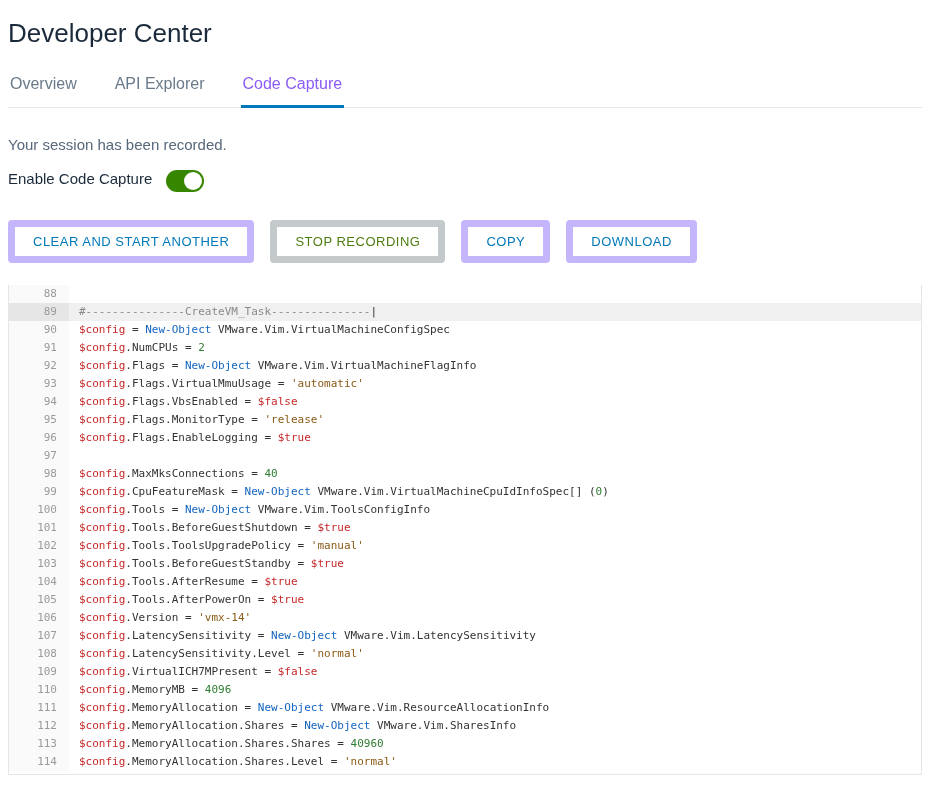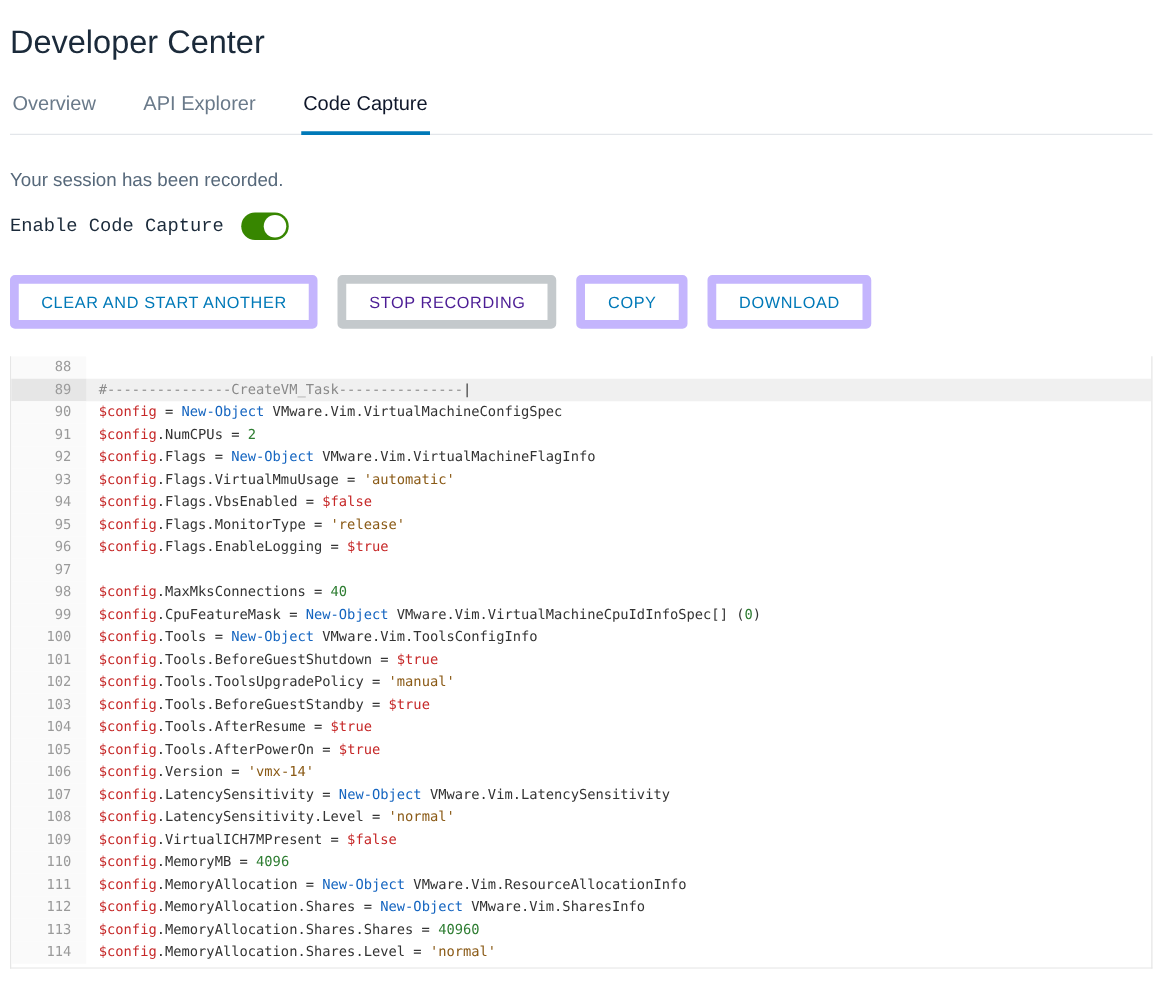--- a/index.html
+++ b/index.html
@@ -24,35 +24,33 @@
   }
   .tab {
     padding: 0 2px 12px 2px;
     font-size: 16px;
     color: #6a7a8a;
     cursor: pointer;
     border-bottom: 3px solid transparent;
     margin-bottom: -1px;
   }
   .tab.active {
-    color: #0f172a;
+    color: #8b5cf6;
     border-bottom-color: #0079b8;
     text-align: center;
   }
   .status-msg {
     font-size: 15px;
     color: #56687a;
     margin-bottom: 17px;
   }
   .toggle-row {
     display: flex;
-    align-items: center;
     gap: 14px;
     margin-bottom: 28px;
-    font-family: Liberation Mono, monospace;
   }
   .toggle-label {
     font-size: 15px;
     color: #1b2a3a;
   }
   .toggle {
     width: 38px;
     height: 22px;
     background: #378600;
     border-radius: 11px;
@@ -80,21 +78,21 @@
     color: #0079b8;
     font-size: 13px;
     letter-spacing: 0.5px;
     padding: 7px 18px;
     border-radius: 4px;
     cursor: pointer;
     font-family: inherit;
   }
   .btn.disabled {
     border-color: #c4c9cc;
-    color: #4c1d95;
+    color: #4d7c0f;
     cursor: default;
   }
   .code-wrap {
     border: 1px solid #e6e6e6;
     border-top: none;
     font-family: Consolas, Menlo, monospace;
     font-size: 11px;
     line-height: 18px;
     height: 490px;
     overflow: hidden;

